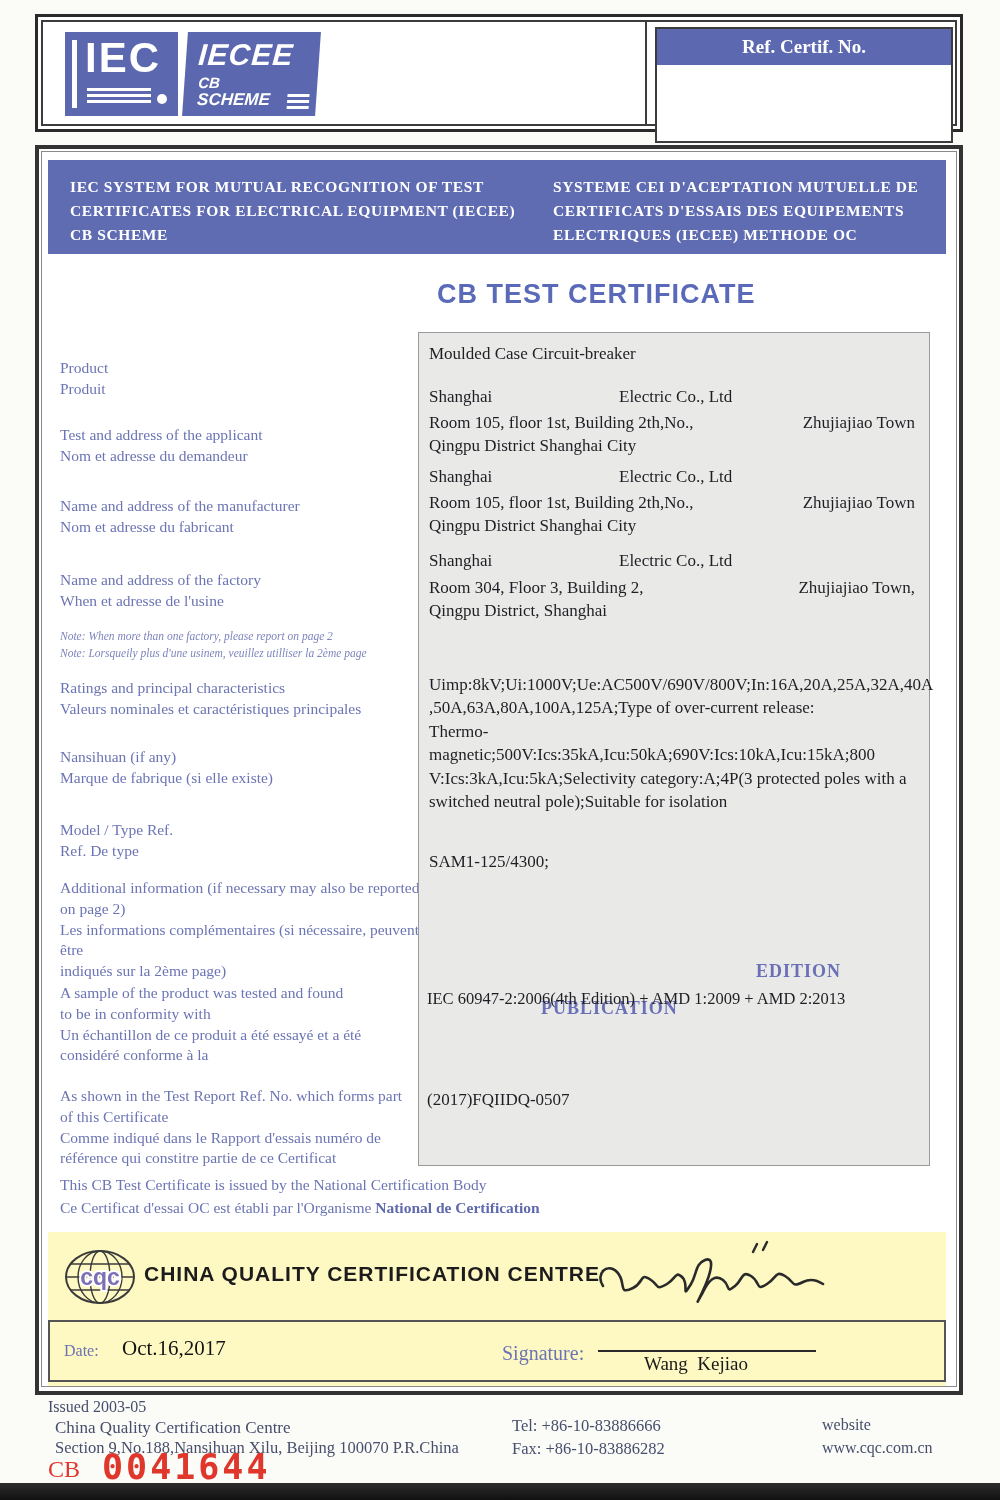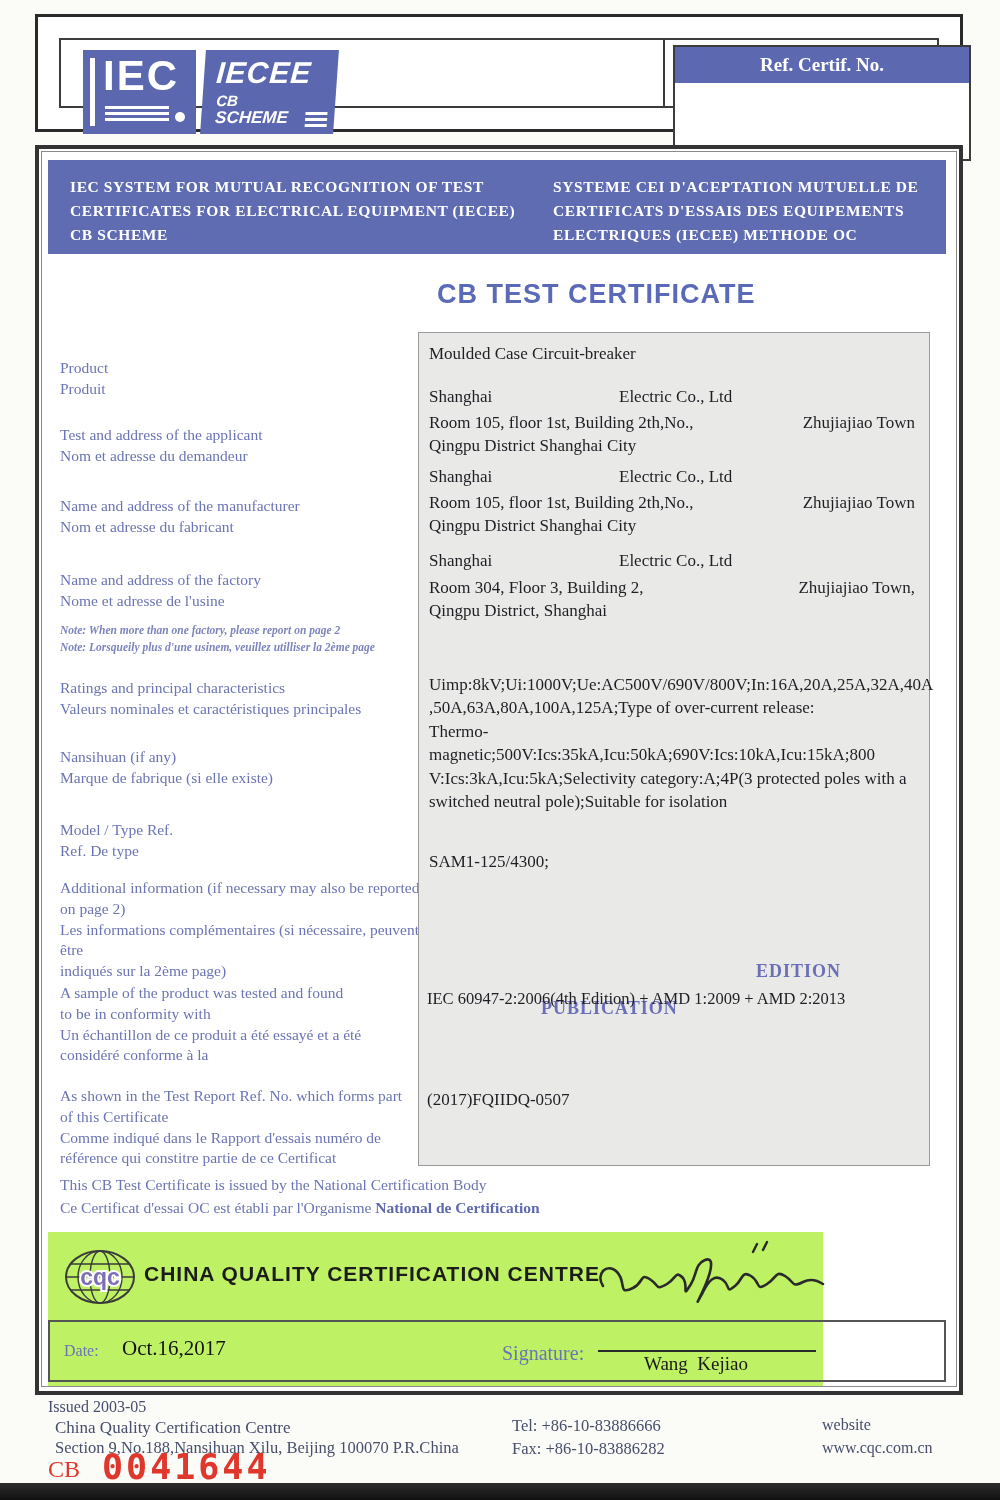--- a/index.html
+++ b/index.html
@@ -3,21 +3,21 @@
 <meta charset="utf-8">
 <style>
   html,body{margin:0;padding:0;background:#d8d8d8;}
   .page{position:relative;width:1000px;height:1500px;background:#fbfbf8;margin:0 auto;
         font-family:"Liberation Serif",serif;overflow:hidden;}
   .abs{position:absolute;}
   .pre{white-space:pre-line;}
 
   
   .hdr-outer{left:35px;top:14px;width:928px;height:118px;border:3px solid #2a2a2a;
-             background:#fff;padding:21px;box-sizing:border-box;}
+             background:#fff;padding:3px;box-sizing:border-box;}
   .hdr-inner{position:relative;width:100%;height:100%;border:2px solid #3c3c3c;box-sizing:border-box;}
   .logo-blue{background:#5b67ae;color:#fff;}
   .iec-box{left:22px;top:10px;width:113px;height:84px;}
   .iec-stripe{left:7px;top:8px;width:5px;height:68px;background:#fff;}
   .iec-text{left:20px;top:2px;font-family:"Liberation Sans",sans-serif;font-weight:bold;
             font-size:42px;letter-spacing:2px;}
   .iec-lines{left:22px;top:56px;width:64px;}
   .iec-lines div{height:3px;background:#fff;margin-bottom:3px;}
   .iec-dot{left:92px;top:62px;width:10px;height:10px;border-radius:50%;background:#fff;}
   .iecee-box{left:142px;top:10px;width:133px;height:84px;font-family:"Liberation Sans",sans-serif;
@@ -54,21 +54,21 @@
                border:1px solid #9a9a9a;box-sizing:border-box;color:#1e1e24;font-size:17px;}
   .cline{position:absolute;left:10px;right:12px;}
   .c2{position:absolute;left:190px;}
   .cright{position:absolute;right:2px;top:0;}
   .pubhead{font-weight:bold;color:#6a6fb8;letter-spacing:1px;font-size:18px;}
 
   .issuedby{left:18px;top:1021px;width:640px;color:#6b74b4;font-size:15.5px;line-height:1.5;}
   .issuedby b{font-weight:bold;color:#5f69ad;}
 
   
-  .panel{left:6px;top:1080px;width:775px;height:154px;background:#bef264;text-align:center;}
+  .panel{left:6px;top:1080px;width:898px;height:154px;background:#fef9c3;text-align:center;}
   .centre-name{left:96px;top:30px;font-family:"Liberation Sans",sans-serif;font-weight:bold;
                font-size:21px;letter-spacing:1px;color:#1c1c1c;}
   .sig-script{left:545px;top:6px;}
   .daterow{left:0;top:88px;width:898px;height:62px;border:2px solid #555;box-sizing:border-box;}
   .date-label{left:14px;top:20px;color:#6b74b4;font-size:16px;}
   .date-value{left:72px;top:14px;color:#141414;font-size:21px;}
   .sig-label{left:452px;top:20px;color:#6b74b4;font-size:20px;}
   .sig-line{left:548px;top:28px;width:218px;border-top:2px solid #2a2a2a;}
   .sig-name{left:594px;top:31px;color:#1a1a1a;font-size:19px;white-space:pre;}
 
@@ -148,22 +148,22 @@
         <div class="pre">Nom et adresse du demandeur</div>
       </div>
 
       <div class="abs flabel" style="left:18px;top:344px;">
         <div class="pre">Name and address of the manufacturer</div>
         <div class="pre">Nom et adresse du fabricant</div>
       </div>
 
       <div class="abs flabel" style="left:18px;top:418px;">
         <div class="pre">Name and address of the factory</div>
-        <div class="pre">Nome et adresse de l'usine</div>
-        <div class="note" style="margin-top:10px;font-weight:bold;">
+        <div class="pre">When et adresse de l'usine</div>
+        <div class="note" style="margin-top:16px;">
           <div class="pre">Note: When more than one factory, please report on page 2</div>
           <div class="pre">Note: Lorsqueily plus d'une usinem, veuillez utilliser la 2ème page</div>
         </div>
       </div>
 
       <div class="abs flabel" style="left:18px;top:526px;">
         <div class="pre">Ratings and principal characteristics</div>
         <div class="pre">Valeurs nominales et caractéristiques principales</div>
       </div>
 

